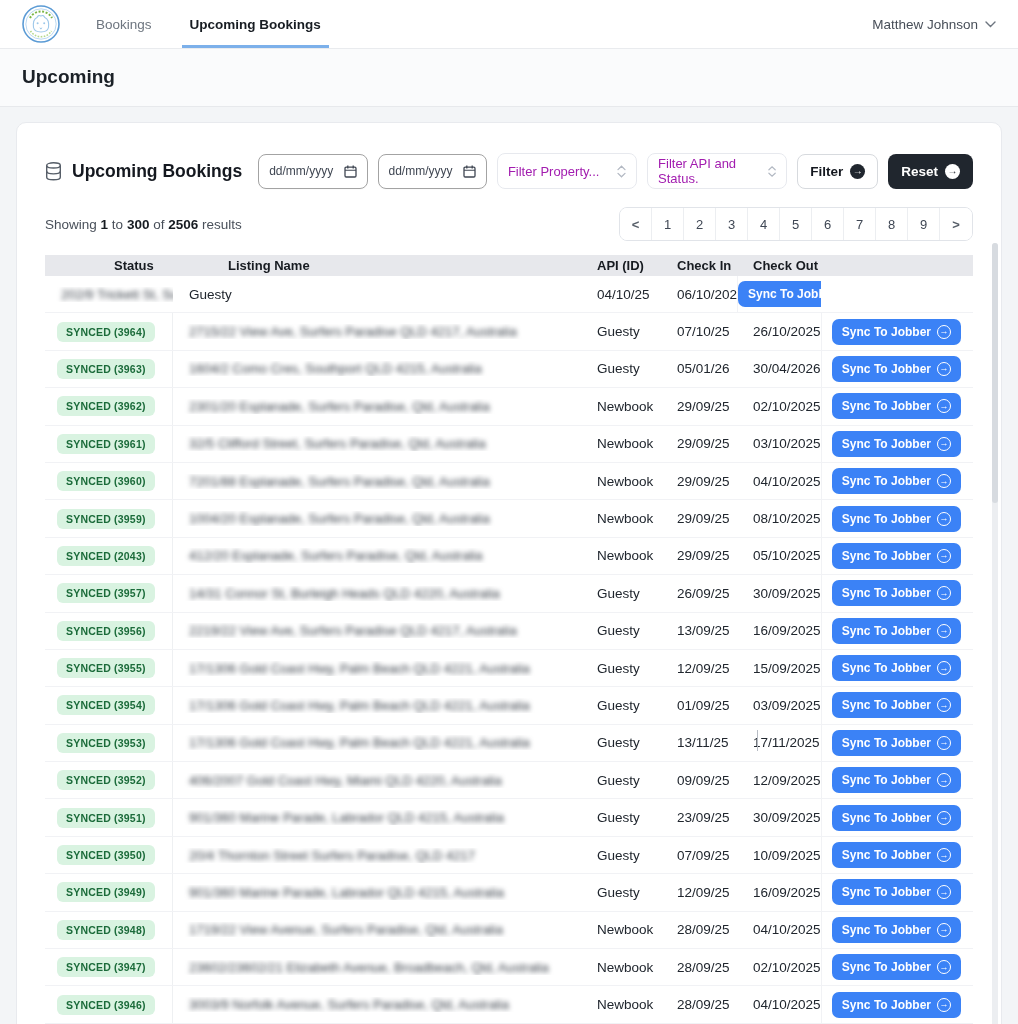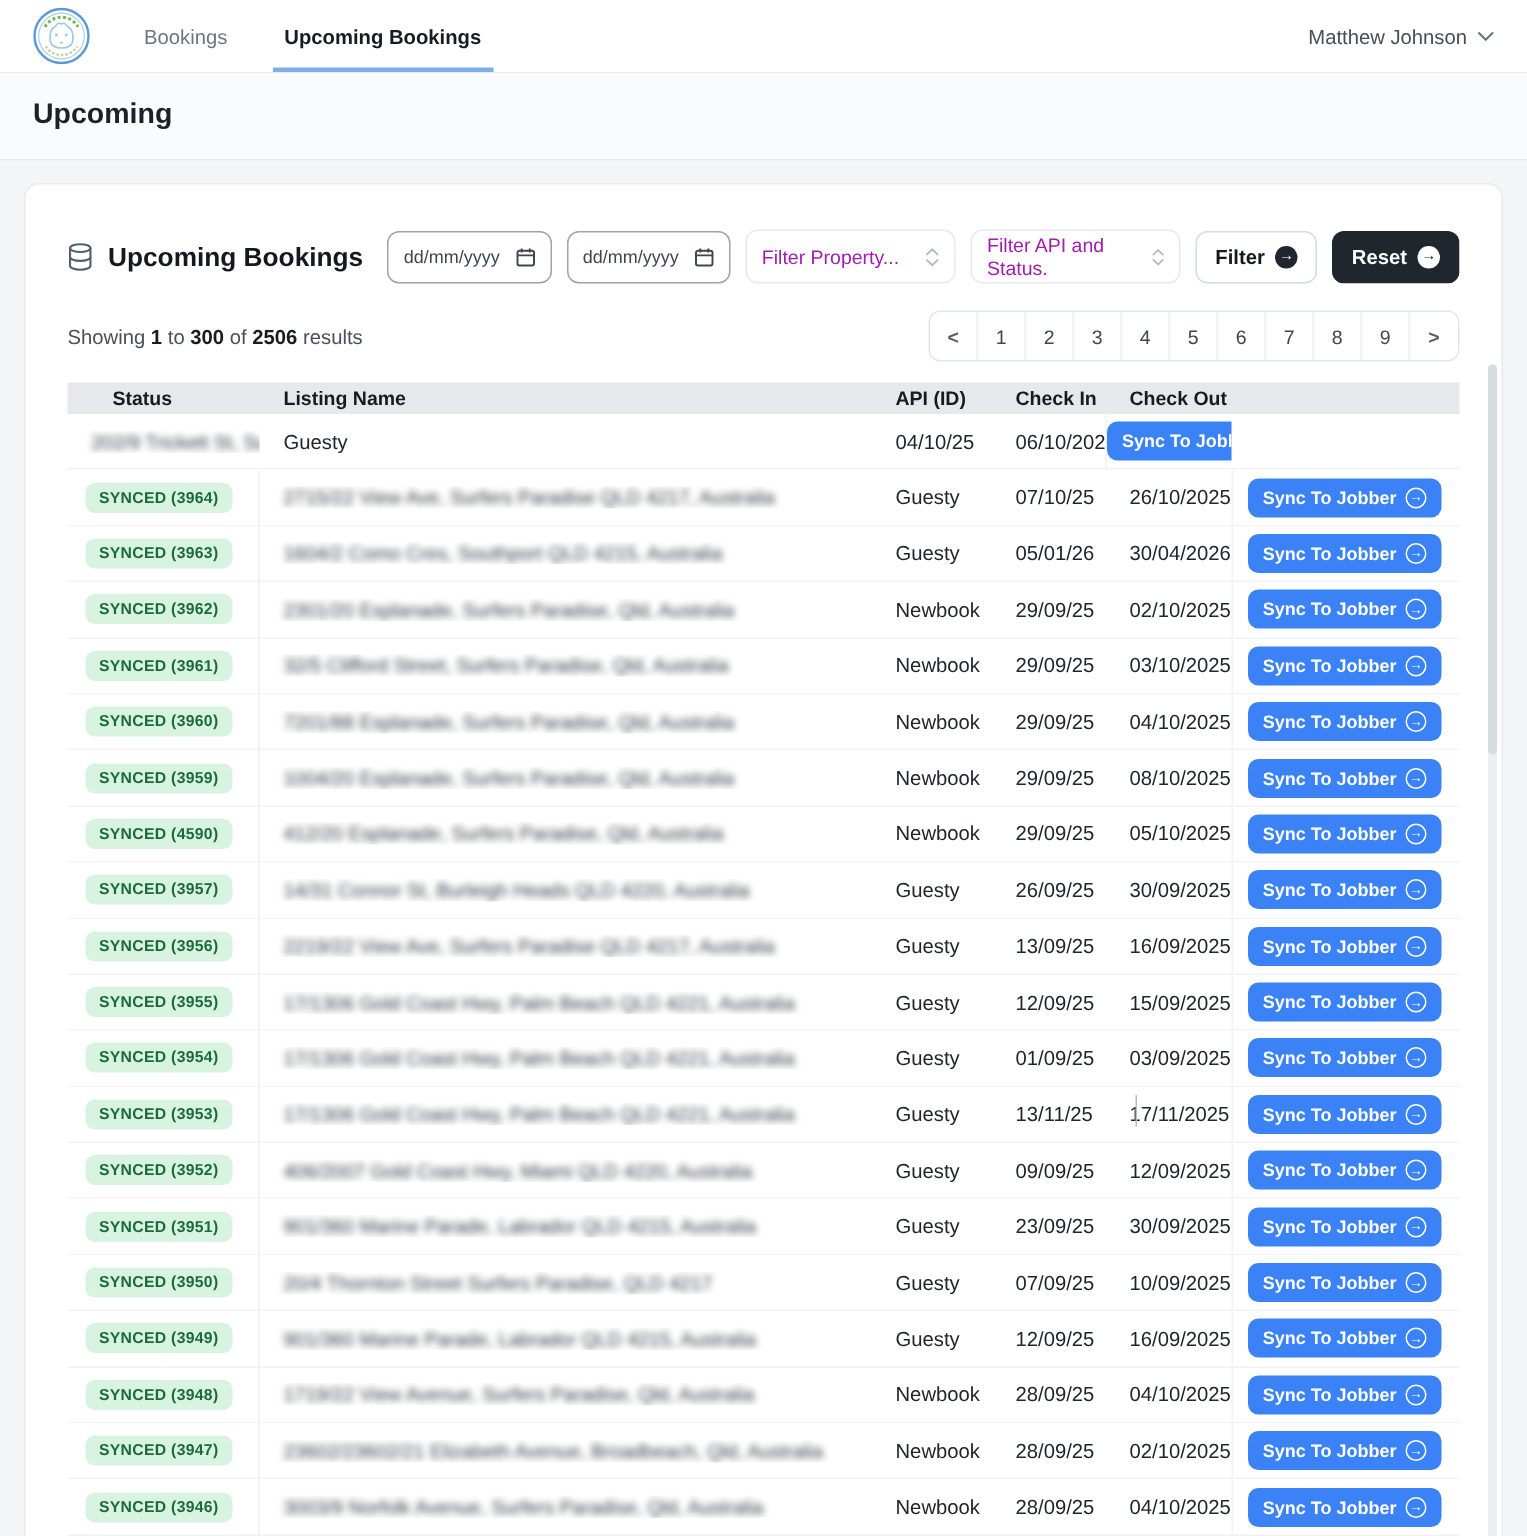--- a/index.html
+++ b/index.html
@@ -90,21 +90,21 @@
   .page-btn.nav-chev { color:#565e68; font-weight:700; }
   
   .table { position:relative; }
   .thead, .trow {
     display:grid;
     grid-template-columns:128px 1fr 80px 76px 84px 152px;
     align-items:center;
   }
   .thead {
     background:#e7e8ec; border-radius:0; height:21px;
-    font-size:13px; font-weight:700; color:#171b21;
+    font-size:13px; font-weight:700; color:#171b21;padding-left:39px;
   }
   .thead .hcell { padding-left:16px; }
   .thead .hcell.h-status { padding-left:30px; }
   .trow { height:37.4px; border-bottom:1px solid #f1f2f5; font-size:13.5px; color:#20262e; background:#fff; }
   .cell { padding-left:16px; overflow:hidden; white-space:nowrap; }
   .c-status { padding-left:12px; border-right:1px solid #eef0f2; height:100%; display:flex; align-items:center; }
   .c-action { border-left:1px solid #f1f2f5; height:100%; display:flex; align-items:center; padding-left:0; }
   .badge {
     background:#d9f3e1; color:#1b6b3a; font-size:10.5px; font-weight:700;
     padding:4px 9px; border-radius:6px; letter-spacing:.2px; white-space:nowrap;
@@ -372,21 +372,21 @@
     <div class="cell c-action">
       <button class="sync-btn">
         <span class="sync-label">Sync To Jobber</span>
         <span class="circle-arrow ca-outline">→</span>
       </button>
     </div>
   </div>
 
   <div class="trow">
     <div class="cell c-status">
-      <span class="badge">SYNCED (4590)</span>
+      <span class="badge">SYNCED (2043)</span>
     </div>
     <div class="cell c-listing">
       <span class="listing-text">412/20 Esplanade, Surfers Paradise, Qld, Australia</span>
     </div>
     <div class="cell c-api">Newbook</div>
     <div class="cell c-in">29/09/25</div>
     <div class="cell c-out">05/10/2025</div>
     <div class="cell c-action">
       <button class="sync-btn">
         <span class="sync-label">Sync To Jobber</span>

